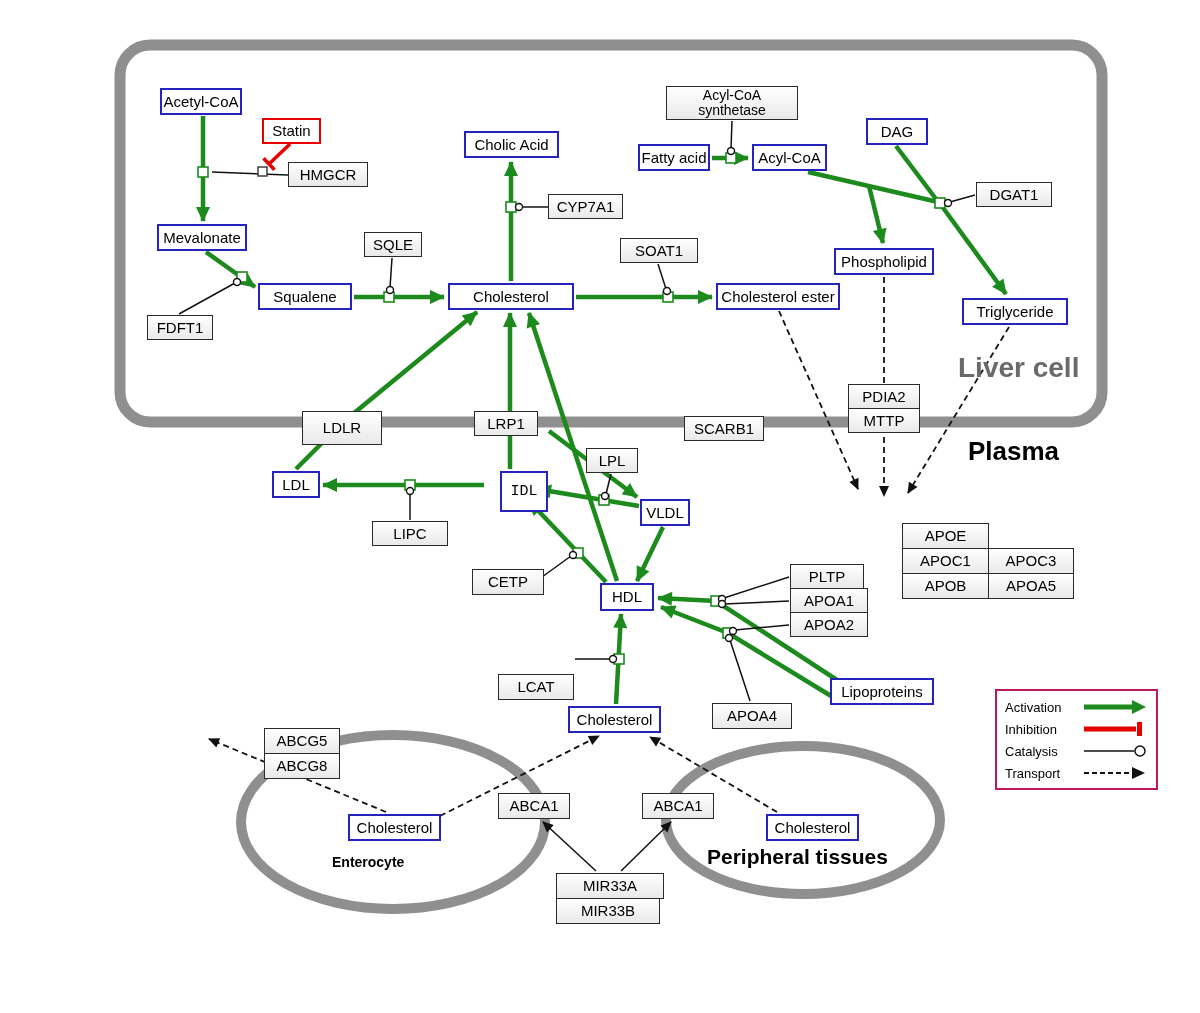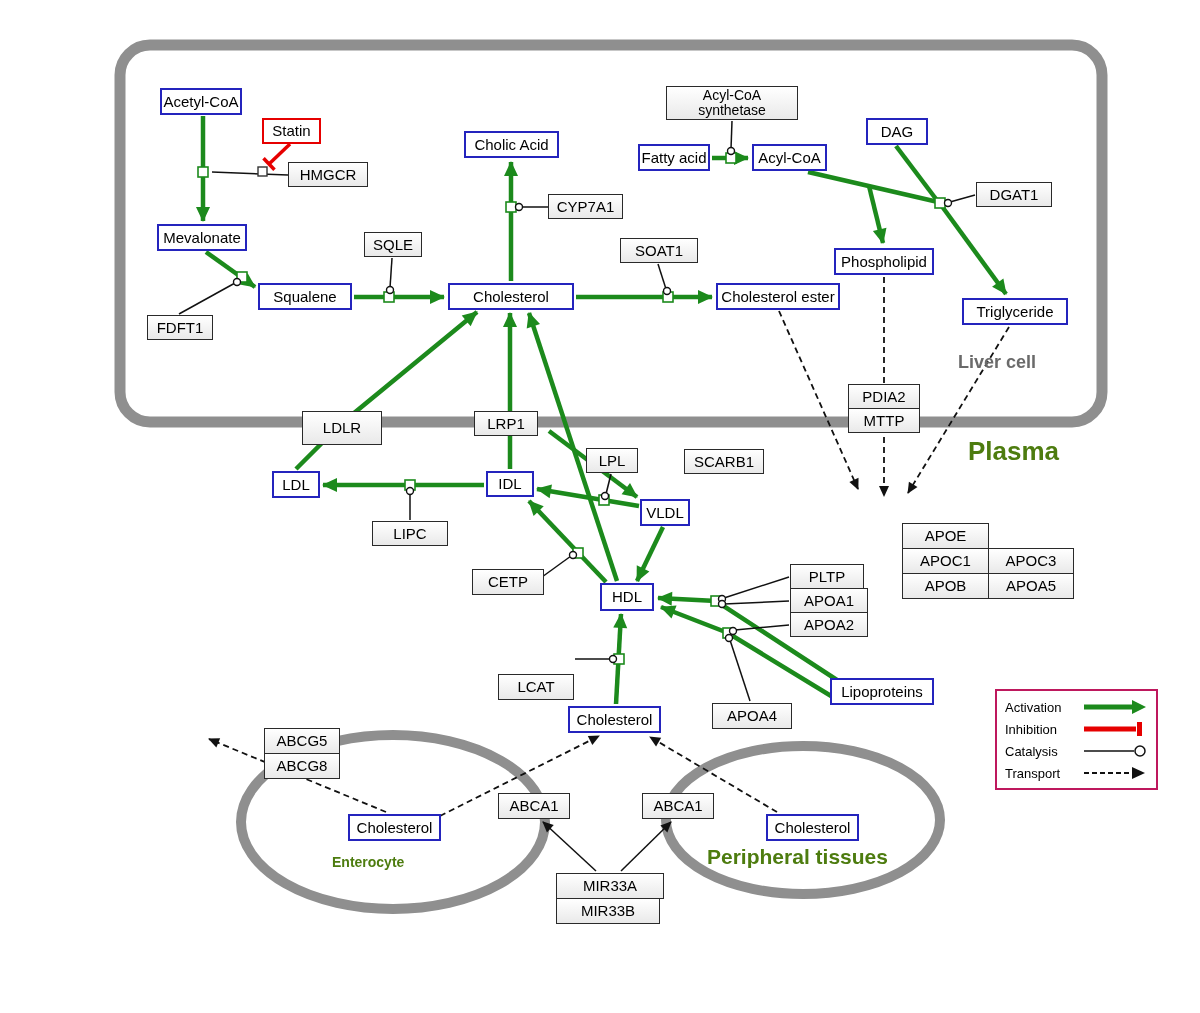--- a/index.html
+++ b/index.html
@@ -5,21 +5,21 @@
   html,body { margin:0; padding:0; background:#ffffff; }
   #canvas { position:relative; width:1200px; height:1013px; background:#ffffff; overflow:hidden;
             font-family:"Liberation Sans", sans-serif; }
   #edges { position:absolute; left:0; top:0; z-index:0; }
   .node { position:absolute; display:flex; flex-direction:column; align-items:center; justify-content:center;
           box-sizing:border-box; background:#ffffff; border:1px solid #2a2a2a; color:#000;
           font-size:15px; line-height:16px; text-align:center; z-index:2; white-space:nowrap; }
   .gene { background:linear-gradient(180deg,#ffffff 0%,#e9e9e9 100%); }
   .metab { border:2px solid #2424bd; }
   .statin { border:2px solid #e60000; }
-  .region-label { position:absolute; font-weight:bold; color:#4d7c0f; z-index:1; white-space:nowrap; }
+  .region-label { position:absolute; font-weight:bold; color:#000000; z-index:1; white-space:nowrap; }
   .legend { position:absolute; left:995px; top:689px; width:163px; height:101px; border:2px solid #be185d;
             background:#fff; z-index:2; box-sizing:border-box; padding:4px 8px; display:flex;
             flex-direction:column; justify-content:flex-end; }
   .legend-row { display:flex; align-items:center; justify-content:space-between; height:22px; }
   .legend-row span { font-size:13px; color:#000; }
 </style>
 </head>
 <body>
 
 <div id="canvas">
@@ -125,21 +125,21 @@
       <circle cx="733" cy="631" r="3.5"></circle>
       <circle cx="729" cy="638" r="3.5"></circle>
     </g>
 
     <g stroke="#e60000" stroke-width="3.5" fill="none">
       <path d="M290,144 L269,164"></path>
       <path d="M263.5,158.2 L274.5,169.8"></path>
     </g>
   </svg>
 
-  <div class="region-label" style="left:958px; top:352px; font-size:18px; color:#6a6a6a;">Liver cell</div>
+  <div class="region-label" style="left:958px; top:352px; font-size:28px; color:#6a6a6a;">Liver cell</div>
   <div class="region-label" style="left:968px; top:436px; font-size:26px;">Plasma</div>
   <div class="region-label" style="left:332px; top:854px; font-size:14px;">Enterocyte</div>
   <div class="region-label" style="left:707px; top:845px; font-size:21px;">Peripheral tissues</div>
 
   <div class="node metab" style="left:160px; top:88px; width:82px; height:27px;">Acetyl-CoA</div>
   <div class="node statin" style="left:262px; top:118px; width:59px; height:26px;">Statin</div>
   <div class="node gene" style="left:288px; top:162px; width:80px; height:25px;">HMGCR</div>
   <div class="node metab" style="left:157px; top:224px; width:90px; height:27px;">Mevalonate</div>
   <div class="node gene" style="left:147px; top:315px; width:66px; height:25px;">FDFT1</div>
   <div class="node metab" style="left:258px; top:283px; width:94px; height:27px;">Squalene</div>
@@ -155,26 +155,26 @@
   </div>
   <div class="node metab" style="left:638px; top:144px; width:72px; height:27px;">Fatty acid</div>
   <div class="node metab" style="left:752px; top:144px; width:75px; height:27px;">Acyl-CoA</div>
   <div class="node metab" style="left:866px; top:118px; width:62px; height:27px;">DAG</div>
   <div class="node gene" style="left:976px; top:182px; width:76px; height:25px;">DGAT1</div>
   <div class="node metab" style="left:834px; top:248px; width:100px; height:27px;">Phospholipid</div>
   <div class="node metab" style="left:962px; top:298px; width:106px; height:27px;">Triglyceride</div>
 
   <div class="node gene" style="left:302px; top:411px; width:80px; height:34px;">LDLR</div>
   <div class="node gene" style="left:474px; top:411px; width:64px; height:25px;">LRP1</div>
-  <div class="node gene" style="left:684px; top:416px; width:80px; height:25px;margin-top:33px;">SCARB1</div>
+  <div class="node gene" style="left:684px; top:416px; width:80px; height:25px;">SCARB1</div>
   <div class="node gene" style="left:848px; top:384px; width:72px; height:25px;">PDIA2</div>
   <div class="node gene" style="left:848px; top:408px; width:72px; height:25px;">MTTP</div>
 
   <div class="node metab" style="left:272px; top:471px; width:48px; height:27px;">LDL</div>
-  <div class="node metab" style="left:486px; top:471px; width:48px; height:26px;">IDL</div>
+  <div class="node metab" style="left:500px; top:471px; width:48px; height:41px;font-family:Liberation Mono, monospace;">IDL</div>
   <div class="node gene" style="left:372px; top:521px; width:76px; height:25px;">LIPC</div>
   <div class="node gene" style="left:586px; top:448px; width:52px; height:25px;">LPL</div>
   <div class="node metab" style="left:640px; top:499px; width:50px; height:27px;">VLDL</div>
   <div class="node gene" style="left:472px; top:569px; width:72px; height:26px;">CETP</div>
   <div class="node metab" style="left:600px; top:583px; width:54px; height:28px;">HDL</div>
   <div class="node gene" style="left:790px; top:564px; width:74px; height:25px;">PLTP</div>
   <div class="node gene" style="left:790px; top:588px; width:78px; height:25px;">APOA1</div>
   <div class="node gene" style="left:790px; top:612px; width:78px; height:25px;">APOA2</div>
   <div class="node gene" style="left:498px; top:646px; width:76px; height:26px;margin-top:28px;">LCAT</div>
   <div class="node gene" style="left:712px; top:703px; width:80px; height:26px;">APOA4</div>

